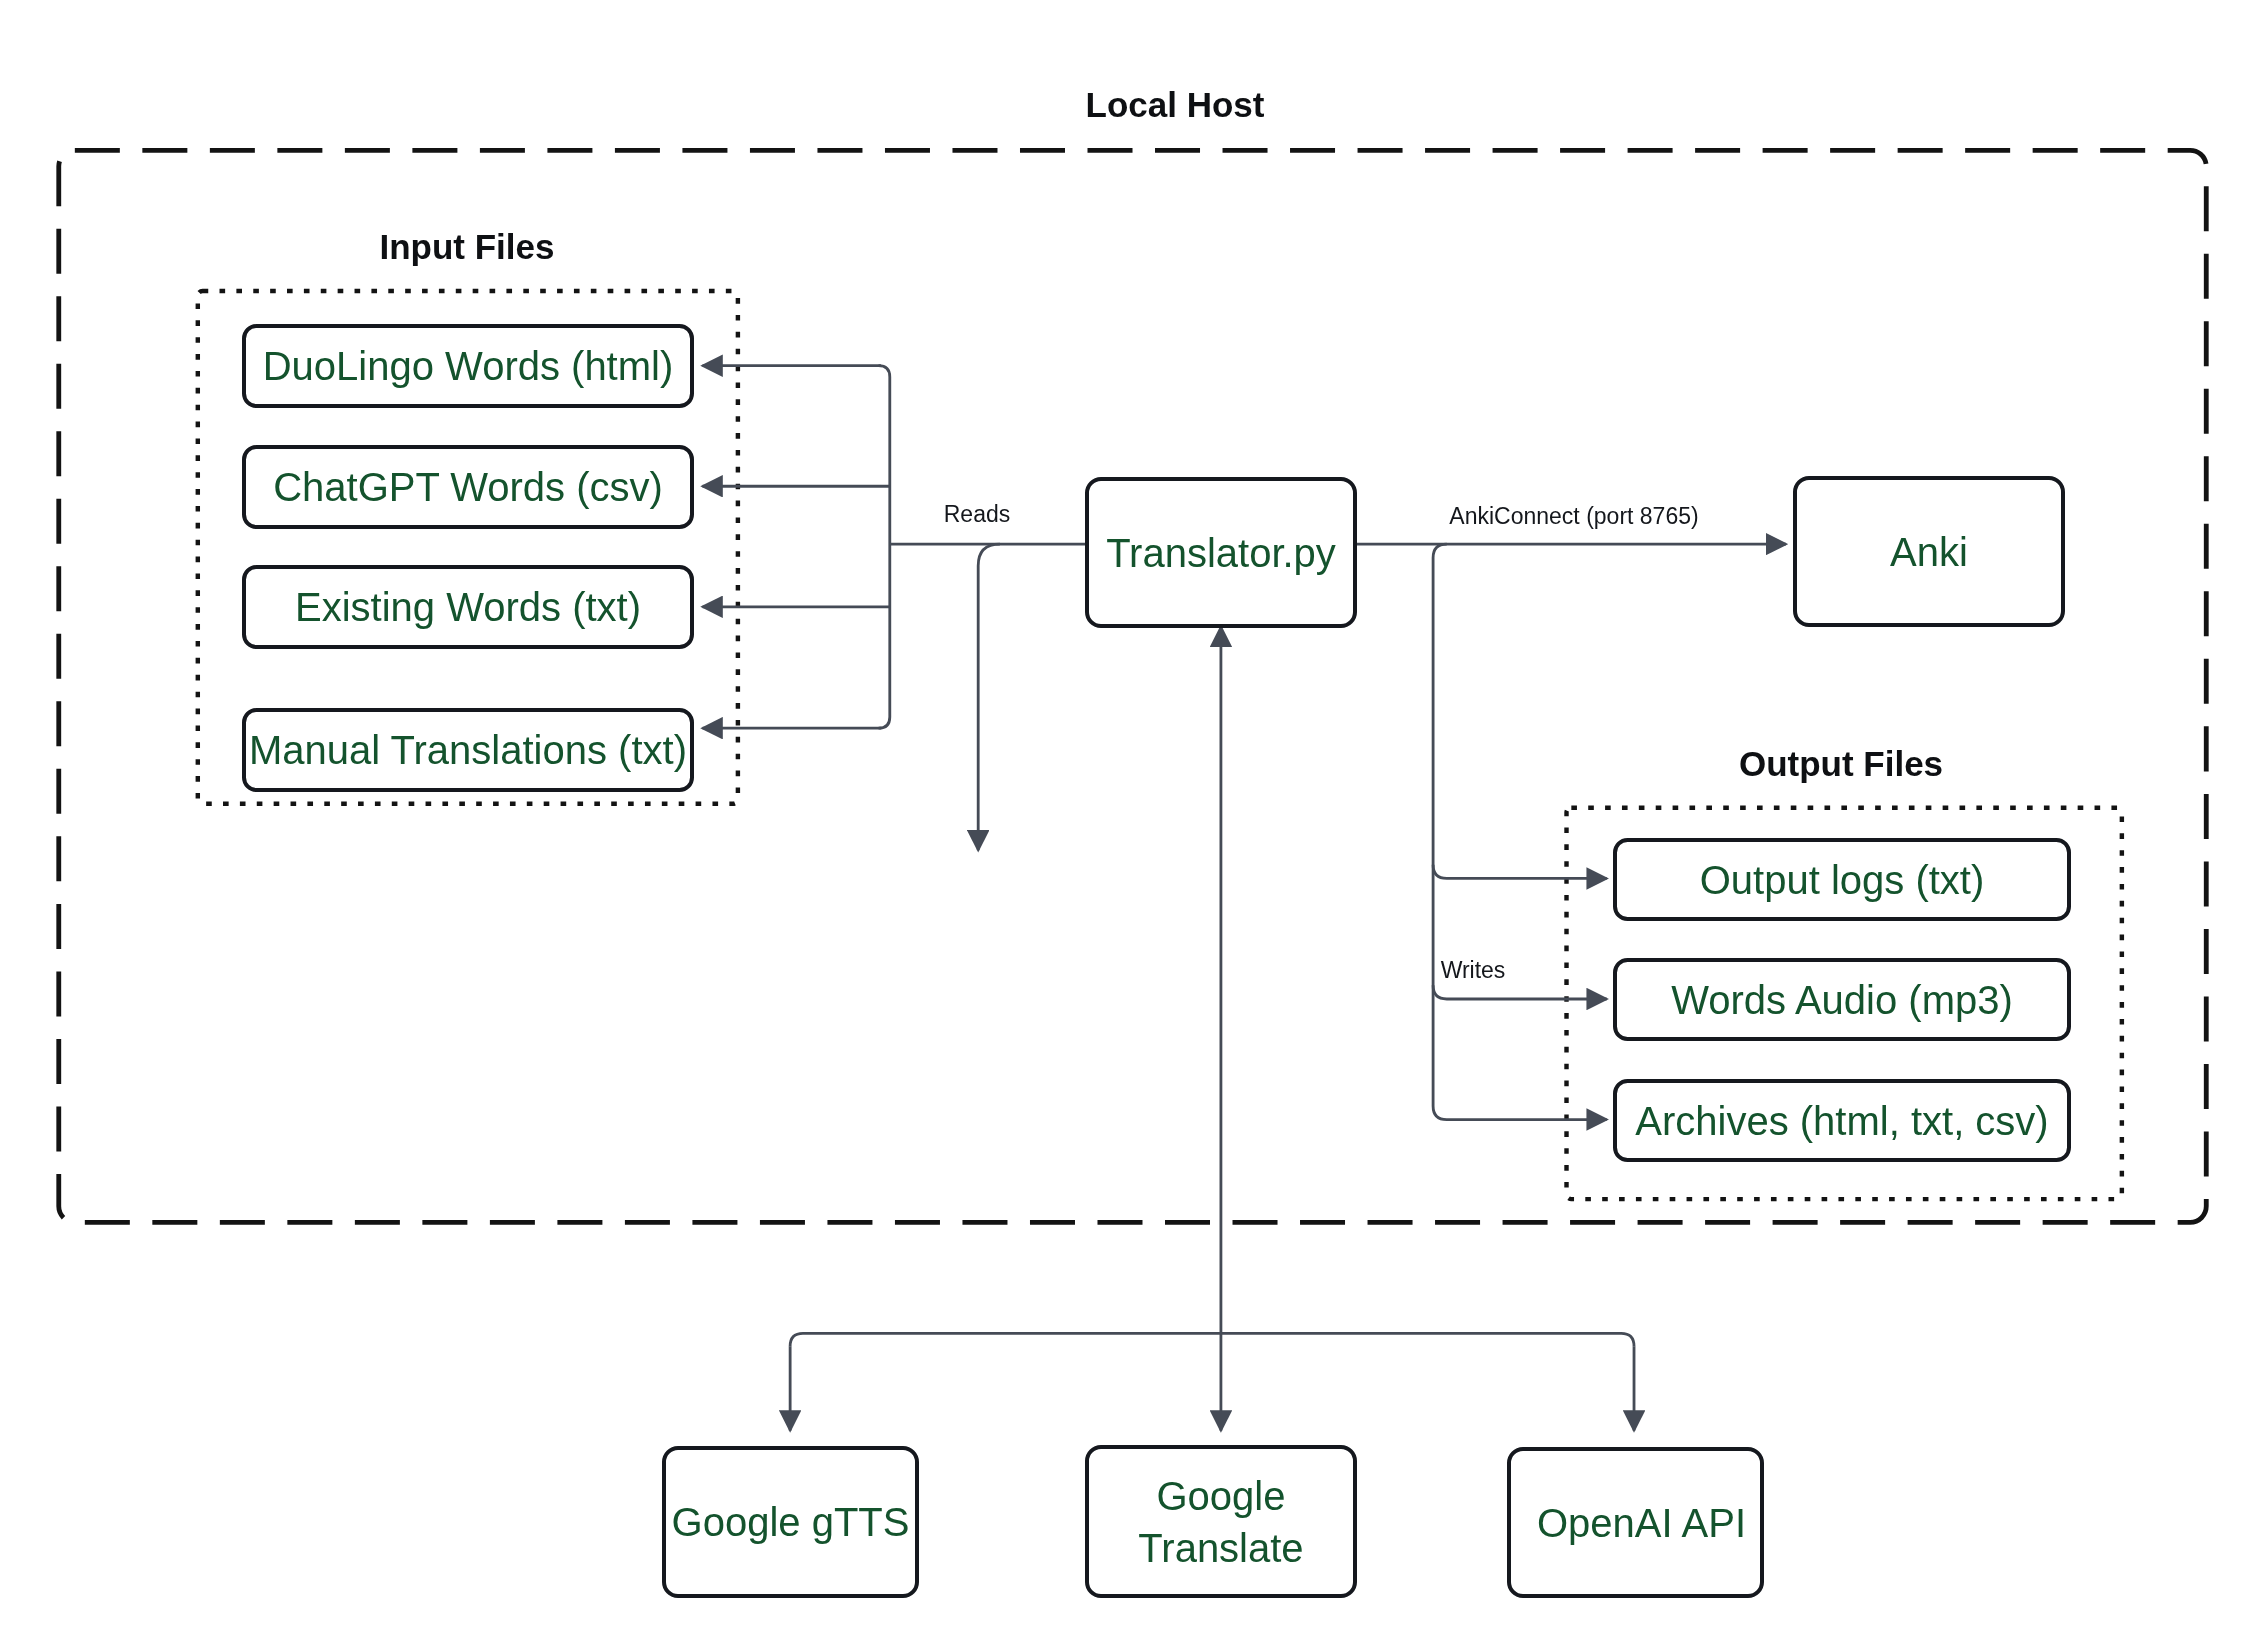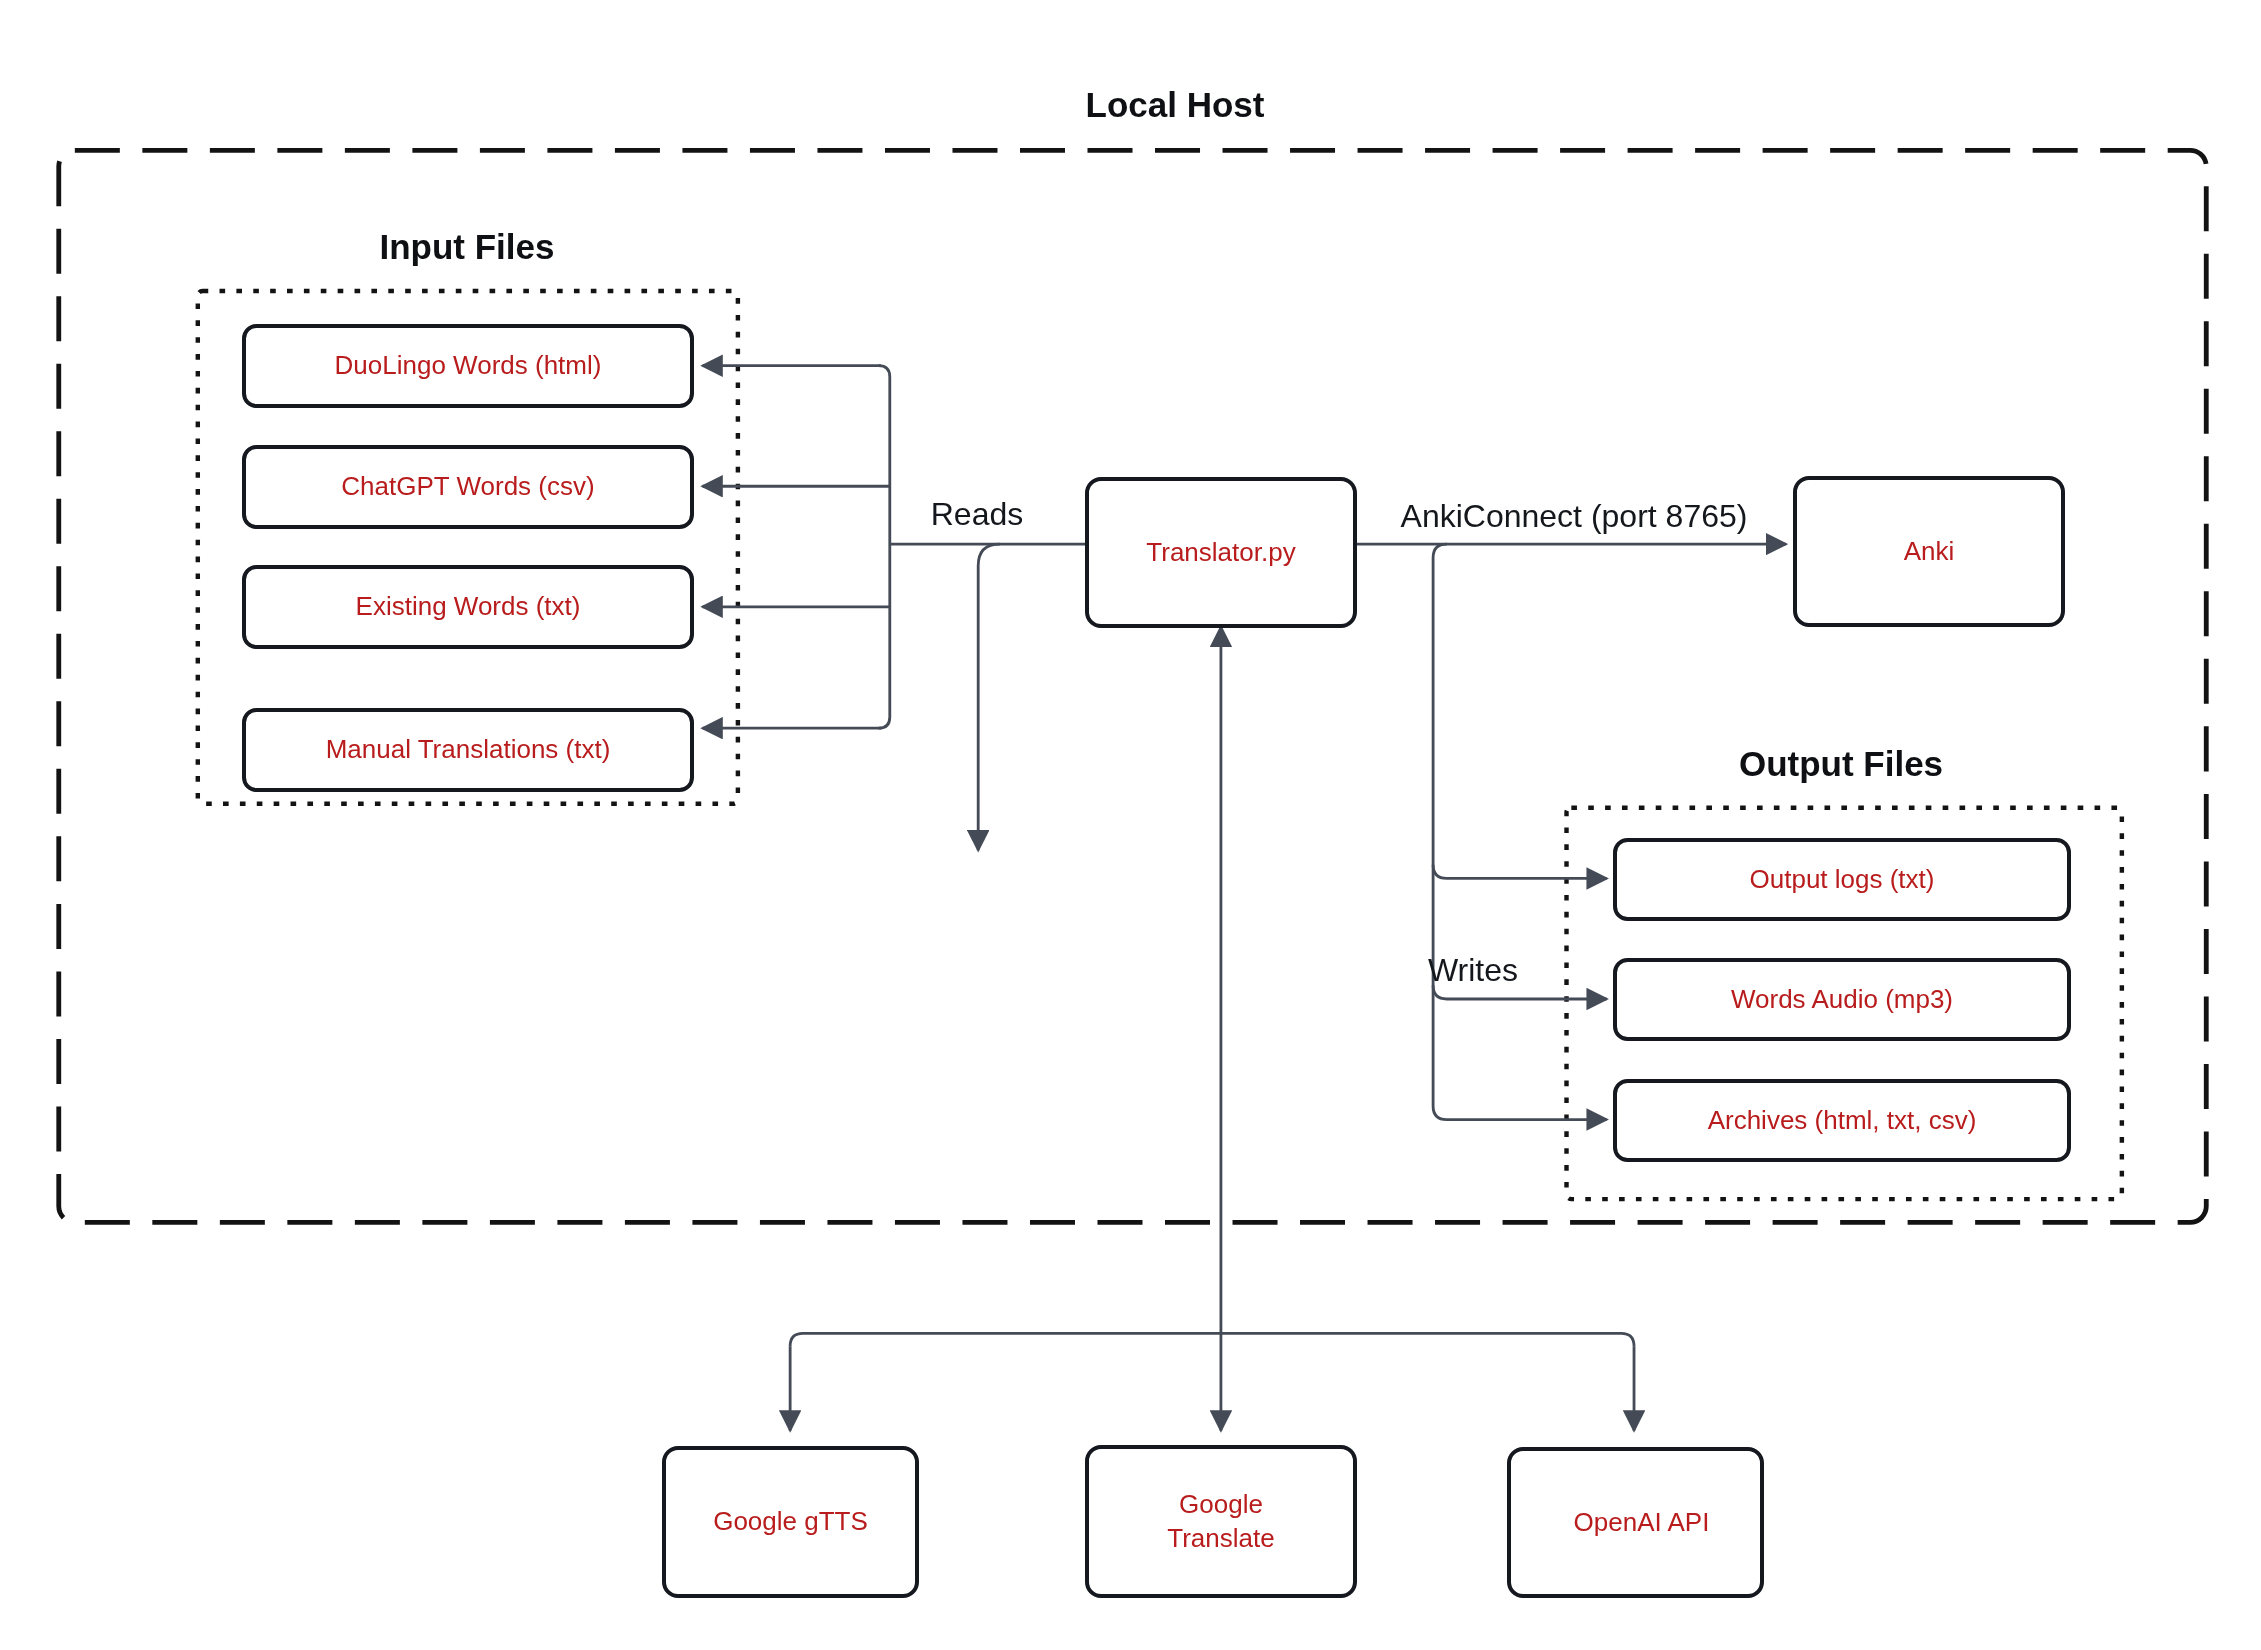--- a/index.html
+++ b/index.html
@@ -21,37 +21,37 @@
     position: absolute;
     box-sizing: border-box;
     background: #ffffff;
     border: 4px solid #15181e;
     border-radius: 14.5px;
     display: flex;
     flex-direction: column;
     align-items: center;
     justify-content: center;
     text-align: center;
-    font-size: 26px;
+    font-size: 40px;
     line-height: 1.3;
-    color: #b91c1c;
+    color: #14532d;
   }
   .node.thick { border-width: 4.8px; border-radius: 16px; margin-top: 8px; }
   .group-title {
     position: absolute;
     transform: translate(-50%, -50%);
     font-weight: bold;
     font-size: 35px;
     white-space: nowrap;
     color: #0e1013;
   }
   .edge-label {
     position: absolute;
     transform: translate(-50%, -50%);
-    font-size: 32px;
+    font-size: 23px;
     white-space: nowrap;
     color: #14171c;
   }
   .line2 { display: block; }
 </style>
 </head>
 <body>
 
 <div class="canvas">
 

